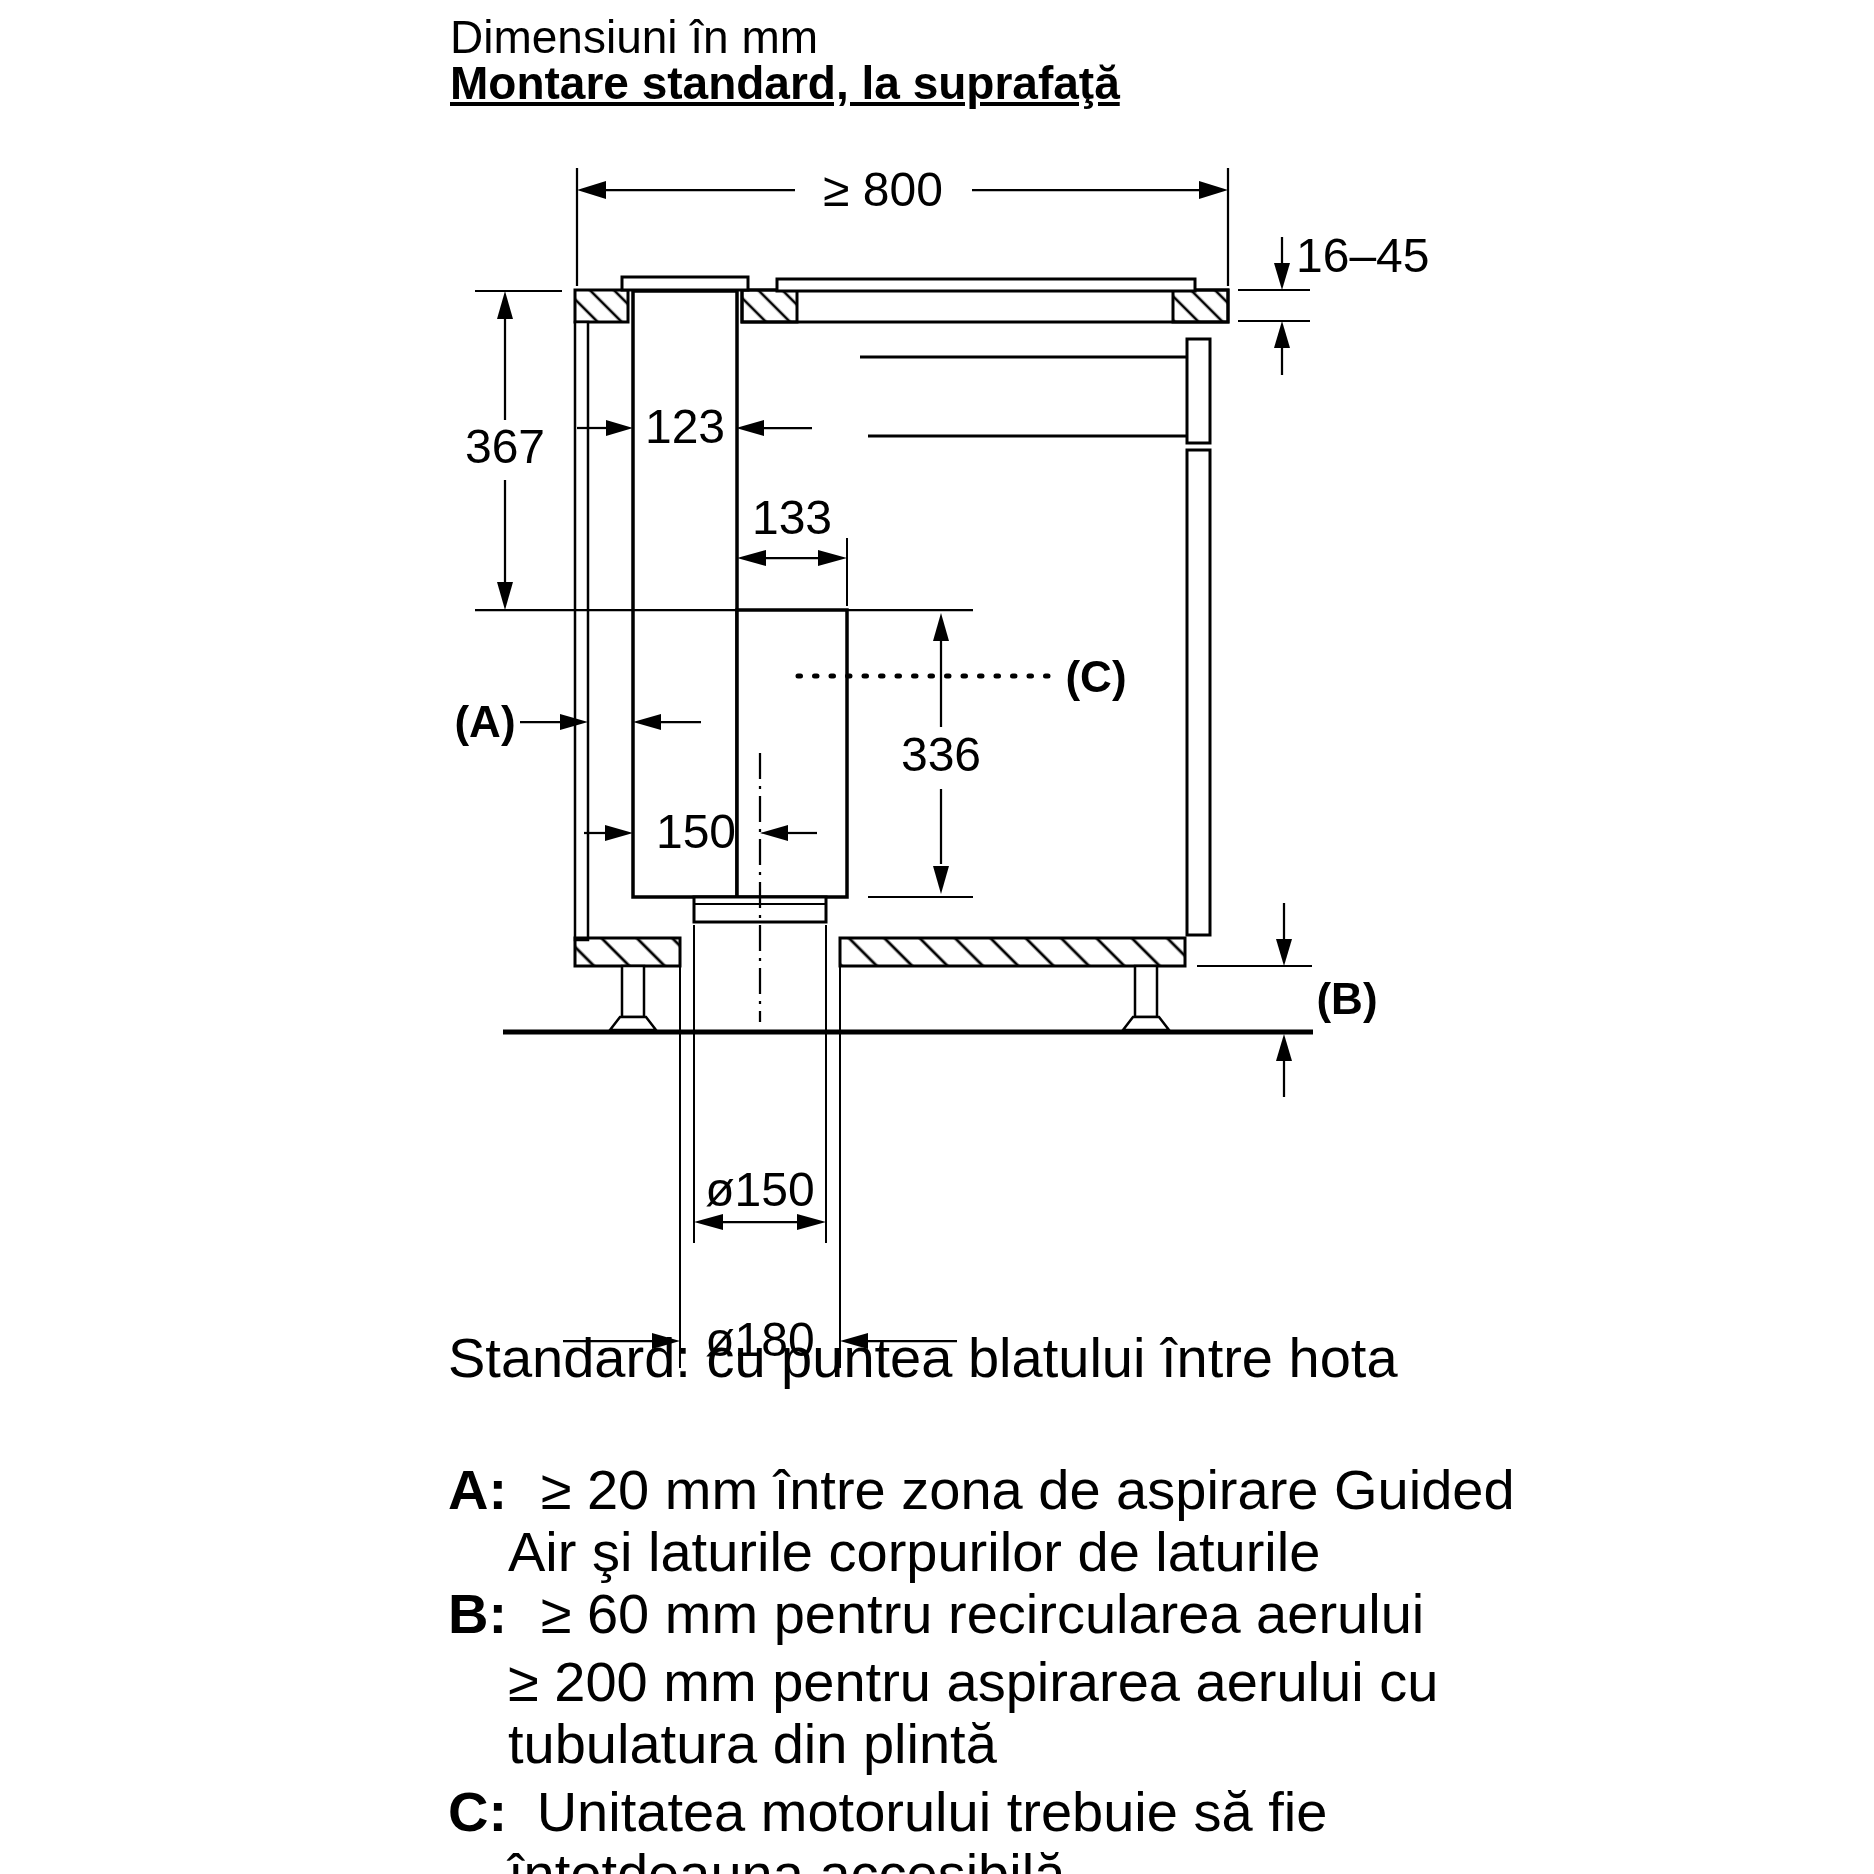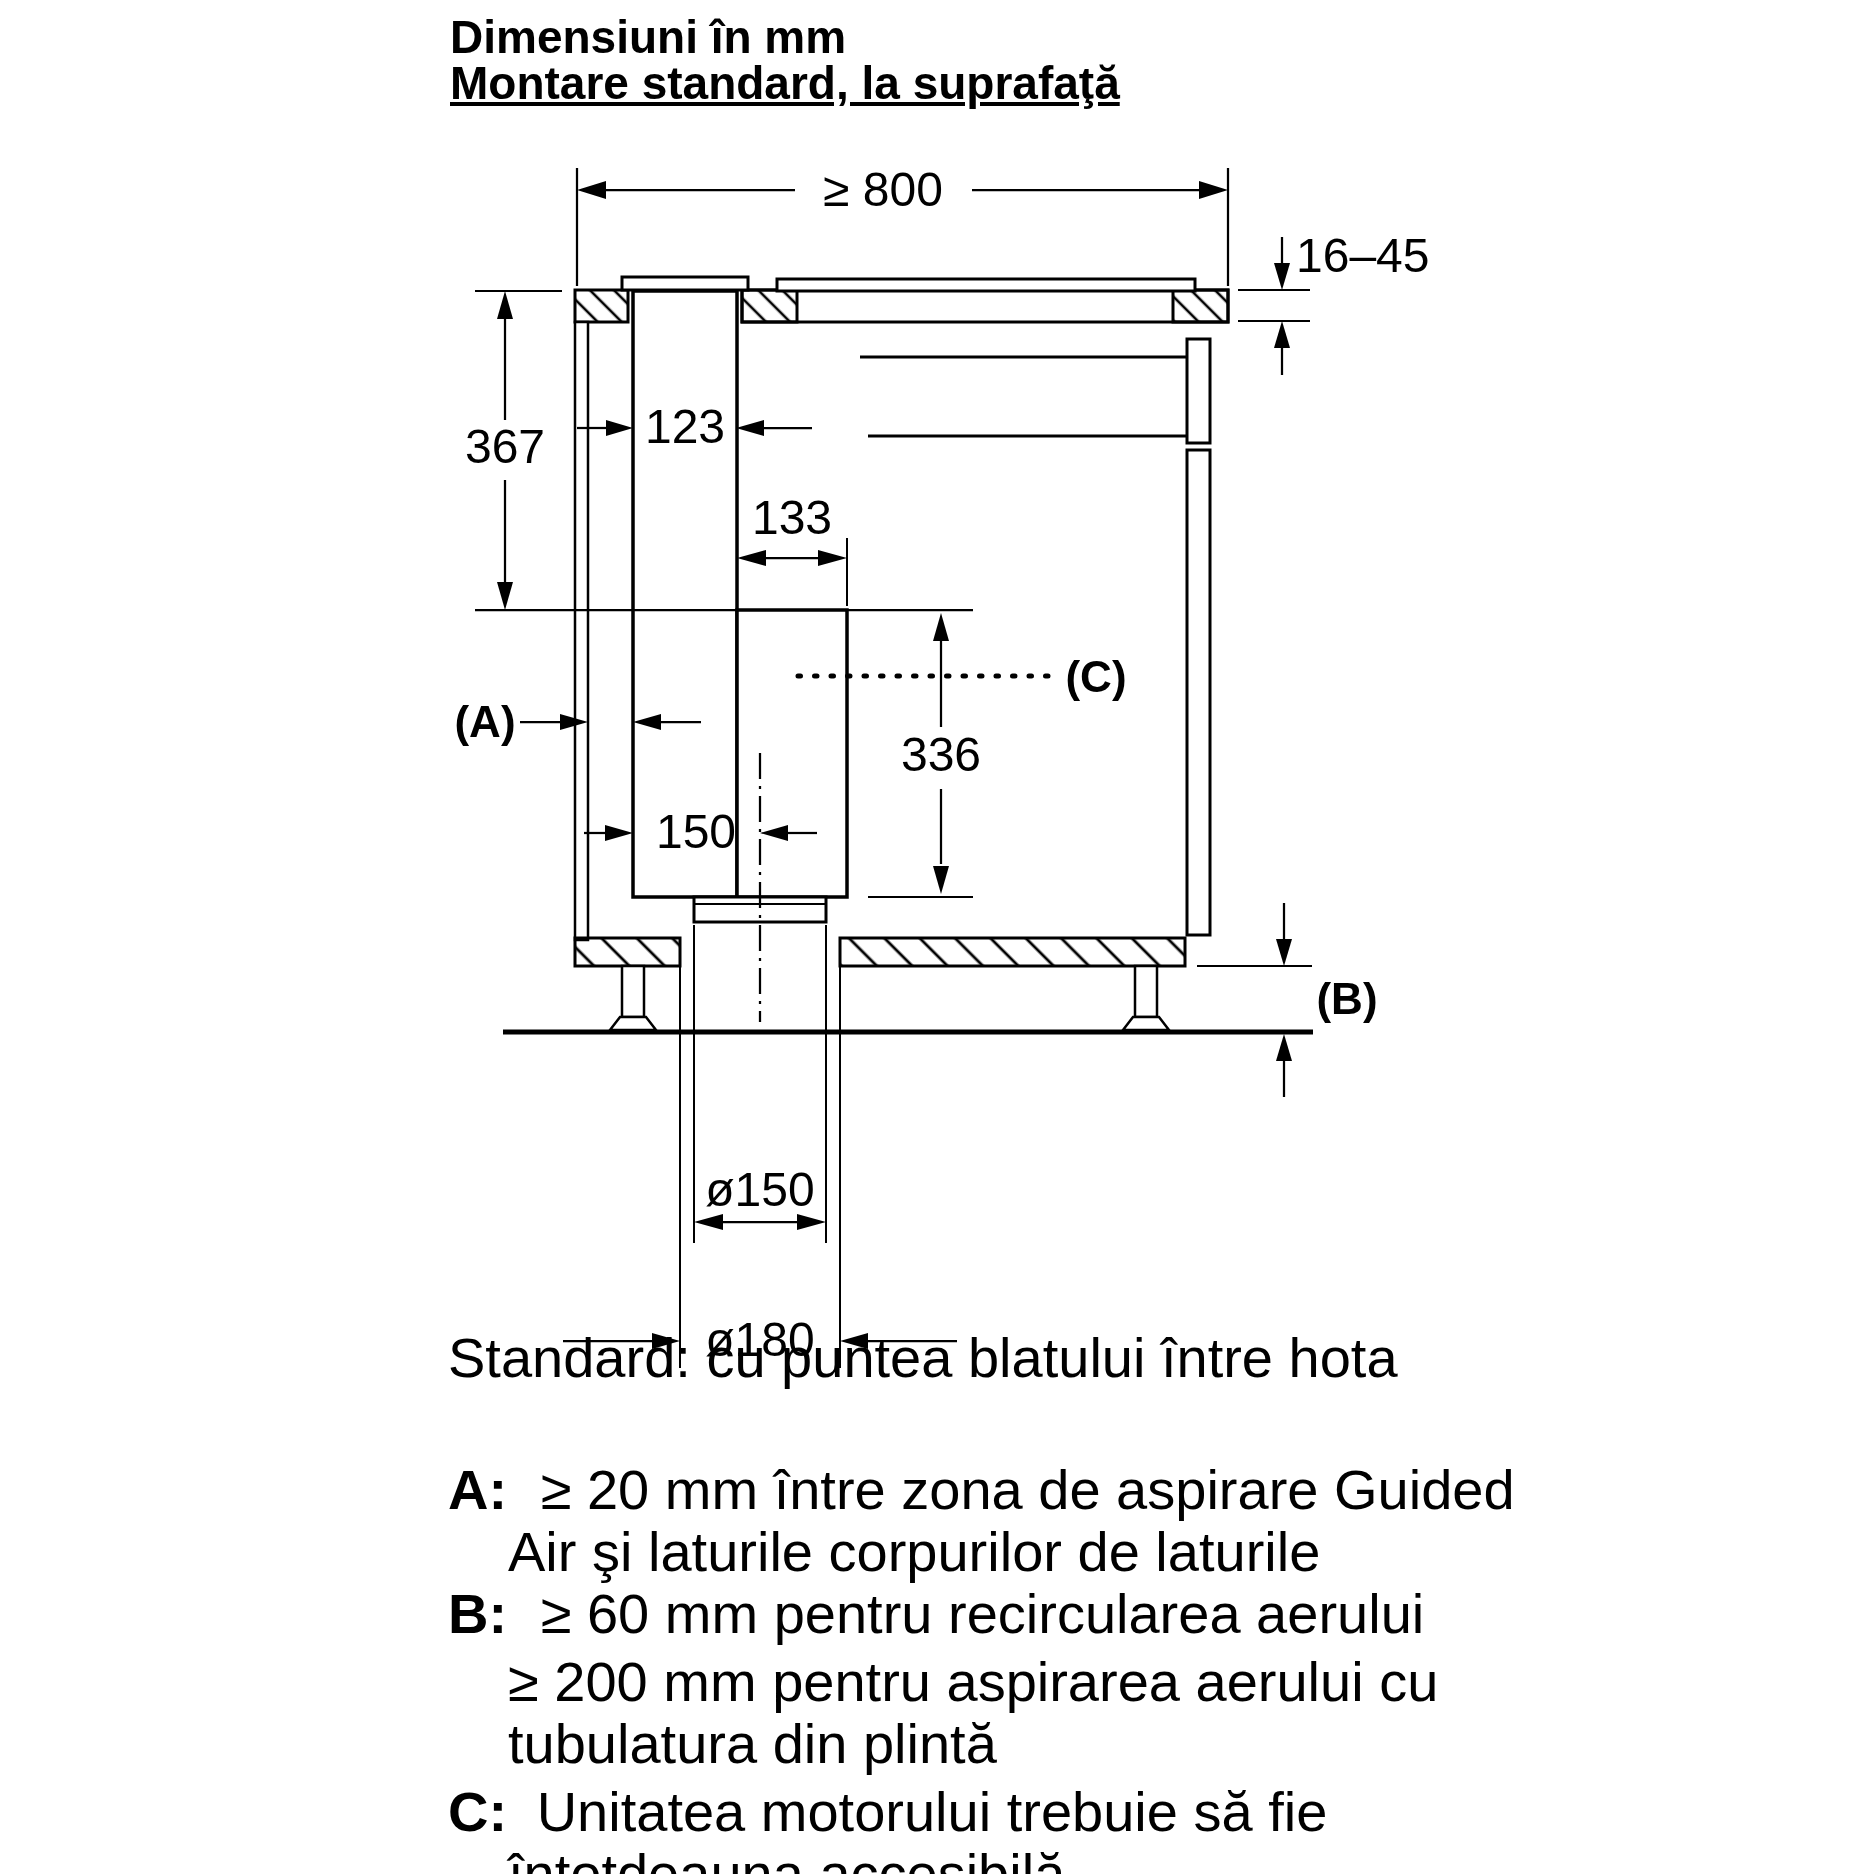--- a/index.html
+++ b/index.html
@@ -3,21 +3,21 @@
 <meta charset="utf-8">
 <style>
   html,body{
     margin:0;padding:0;width:1874px;height:1874px;
     background:#ffffff;overflow:hidden;
     font-family:"Liberation Sans", sans-serif;
     color:#000;
   }
   #stage{position:relative;width:1874px;height:1874px;background:#fff;}
   .abs{position:absolute;}
-  #title-line1{left:450px;top:10px;font-size:46px;font-weight:700;letter-spacing:0px;}
+  #title-line1{left:450px;top:10px;font-size:46px;font-weight:400;letter-spacing:0px;}
   #title-line2{left:450px;top:56px;font-size:46px;font-weight:700;text-decoration:underline;}
   .note{font-size:56px;line-height:44px;white-space:nowrap;}
   .note b{font-weight:700;}
   #svg-draw{position:absolute;left:0;top:0;}
   svg text{font-family:"Liberation Sans", sans-serif;fill:#000;}
   .dim{font-size:48px;}
   .lbl{font-size:44px;font-weight:700;}
   .big{font-size:48px;}
 </style>
 </head>

